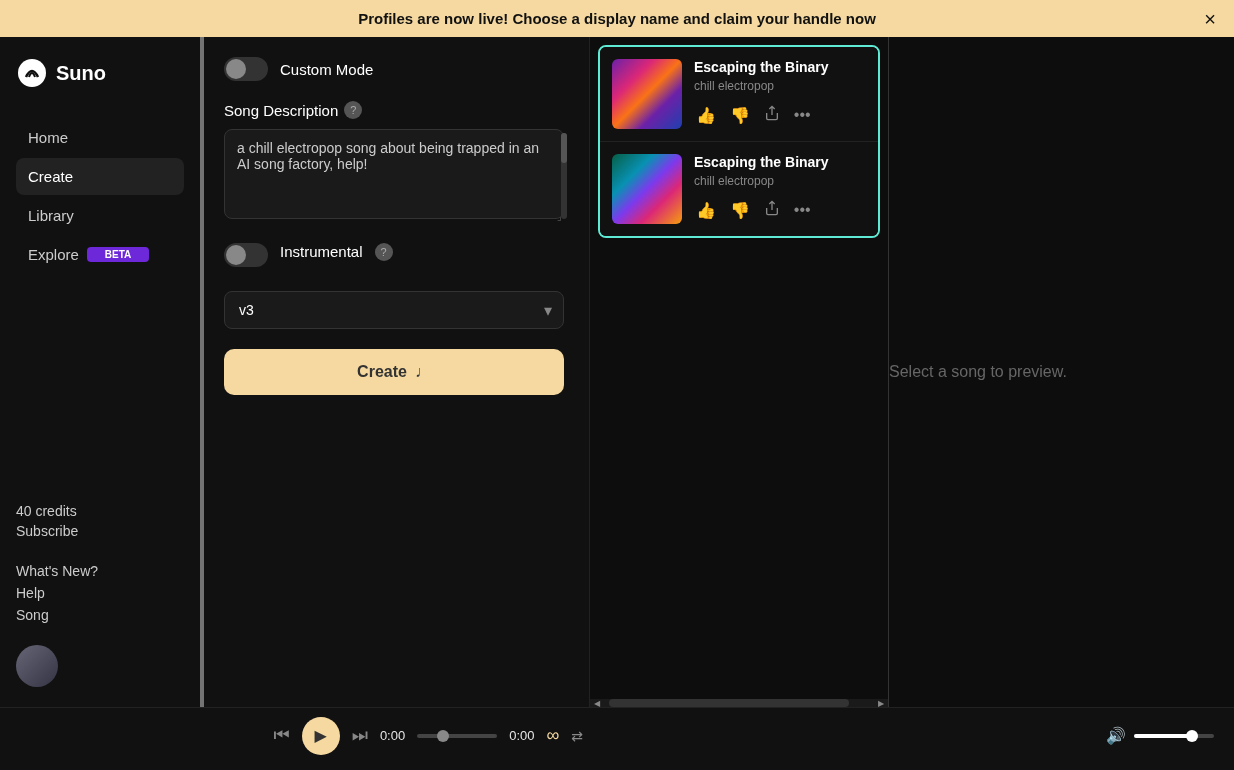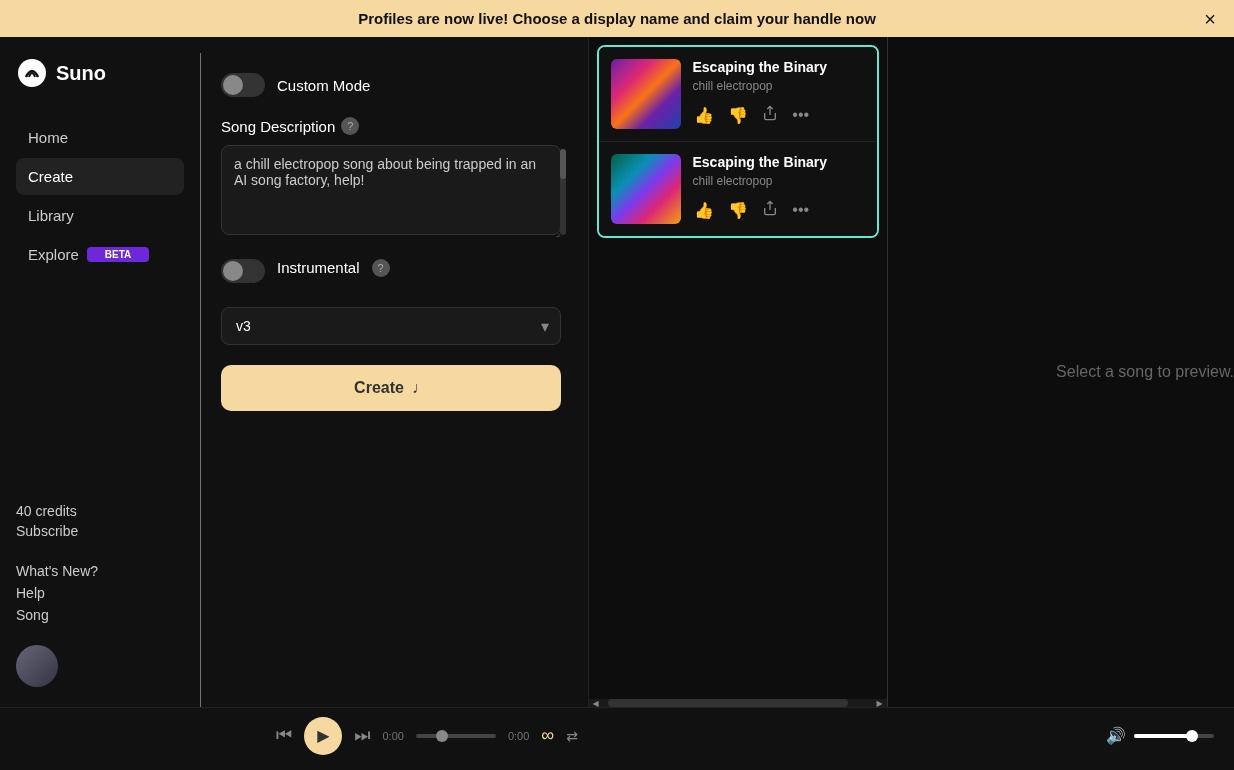--- a/index.html
+++ b/index.html
@@ -116,22 +116,21 @@
       width: 100%;
       height: 100%;
       background: linear-gradient(135deg, #667 0%, #334 100%);
     }
 
     
     .content-area {
       flex: 1;
       background: #111;
       padding: 20px;
-      border-left: 1px solid #737373;
-      margin-top: 16px;
+      border-left: 4px solid #737373;
     }
 
     
     .toggle-row {
       display: flex;
       align-items: center;
       gap: 12px;
       margin-bottom: 20px;
     }
     .toggle-switch {
@@ -334,21 +333,21 @@
       font-size: 16px;
       padding: 2px;
     }
 
     
     .preview-panel {
       flex: 1;
       background: #0d0d0d;
       display: flex;
       align-items: center;
-      justify-content: flex-end;
+      justify-content: flex-start;
     }
     .preview-text {
       color: #666;
       font-size: 16px;
     }
 
     
     .player-bar {
       height: 56px;
       background: #111;
@@ -379,22 +378,22 @@
       background: #f5d9a0;
       border: none;
       cursor: pointer;
       display: flex;
       align-items: center;
       justify-content: center;
       font-size: 16px;
       color: #333;
     }
     .time-text {
-      font-size: 11px;
-      color: #737373;
+      font-size: 13px;
+      color: #e5e5e5;
       text-align: right;
     }
     .progress-bar {
       width: 80px;
       height: 4px;
       background: #444;
       border-radius: 2px;
       position: relative;
     }
     .progress-dot {

